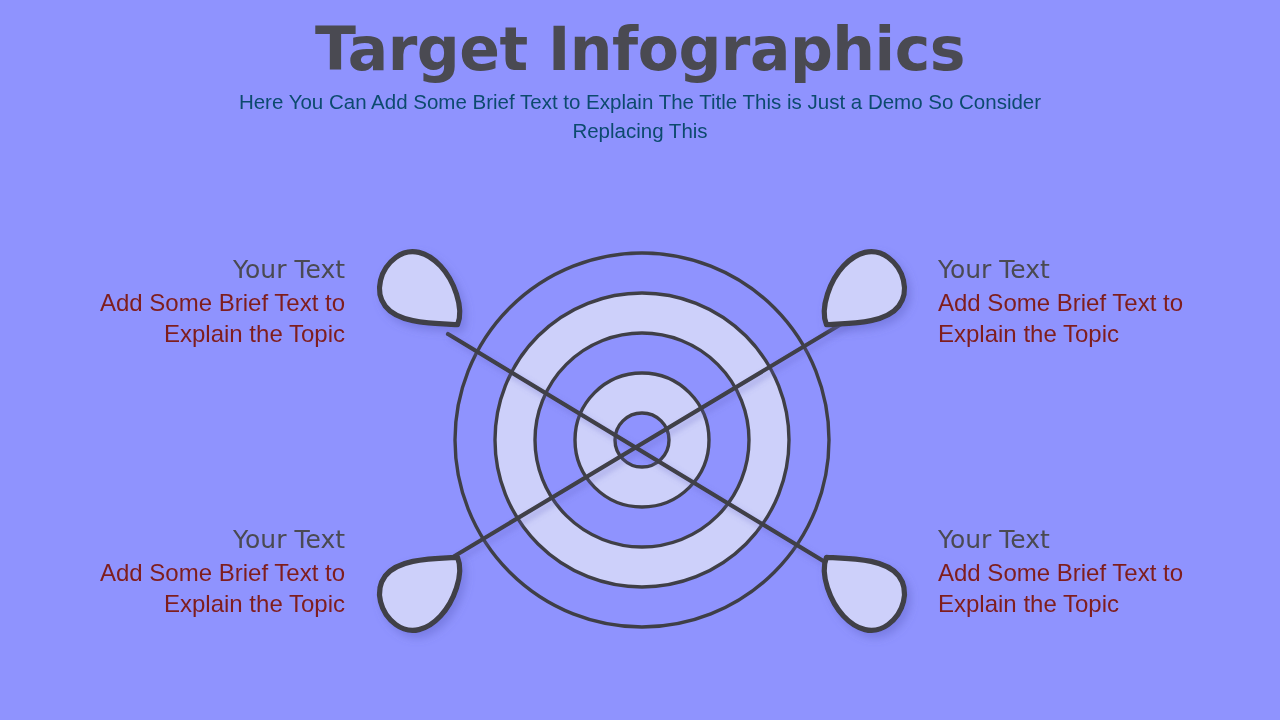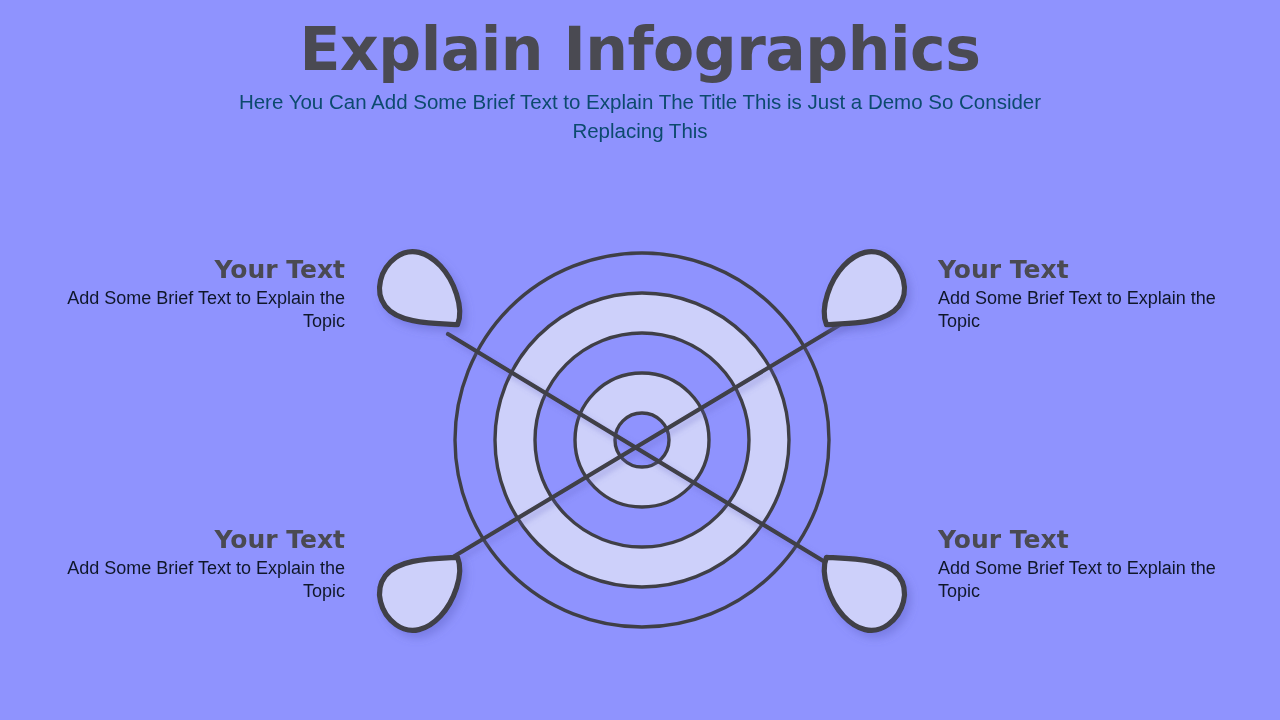--- a/index.html
+++ b/index.html
@@ -68,50 +68,50 @@
   }
 
   
   .callout {
     position: absolute;
     width: 300px;
   }
   .callout .callout-title {
     font-family: "DejaVu Sans", sans-serif;
     font-size: 25px;
-    font-weight: 700;
+    font-weight: 400;
     color: #4a4a52;
     line-height: 1.12;
     margin: 0 0 3px 0;
     white-space: nowrap;
   }
   .callout .callout-body {
     font-family: "Liberation Sans", sans-serif;
-    font-size: 18px;
+    font-size: 24px;
     font-weight: 400;
-    color: #0f172a;
+    color: #7f1d1d;
     line-height: 1.3;
     margin: 0;
   }
 
   .callout.align-right { text-align: right; }
   .callout.align-left  { text-align: left;  }
 
   #callout-top-left     { left: 45px;  top: 256px; }
   #callout-bottom-left  { left: 45px;  top: 526px; }
   #callout-top-right    { left: 938px; top: 256px; }
   #callout-bottom-right { left: 938px; top: 526px; }
 </style>
 </head>
 <body>
 
 <div id="slide">
 
   <div id="header">
-    <div id="slide-title">Explain Infographics</div>
+    <div id="slide-title">Target Infographics</div>
     <div id="slide-subtitle">Here You Can Add Some Brief Text to Explain The Title This is Just a Demo So Consider Replacing This</div>
   </div>
 
   <div id="target-graphic">
     <svg viewBox="0 0 585 420" xmlns="http://www.w3.org/2000/svg">
       <defs>
         <filter id="softShadow" x="-60%" y="-60%" width="240%" height="240%">
           <feDropShadow dx="4" dy="5" stdDeviation="4" flood-color="#5f62c4" flood-opacity="0.45"></feDropShadow>
         </filter>
         <filter id="lineShadow" x="-60%" y="-60%" width="240%" height="240%">

